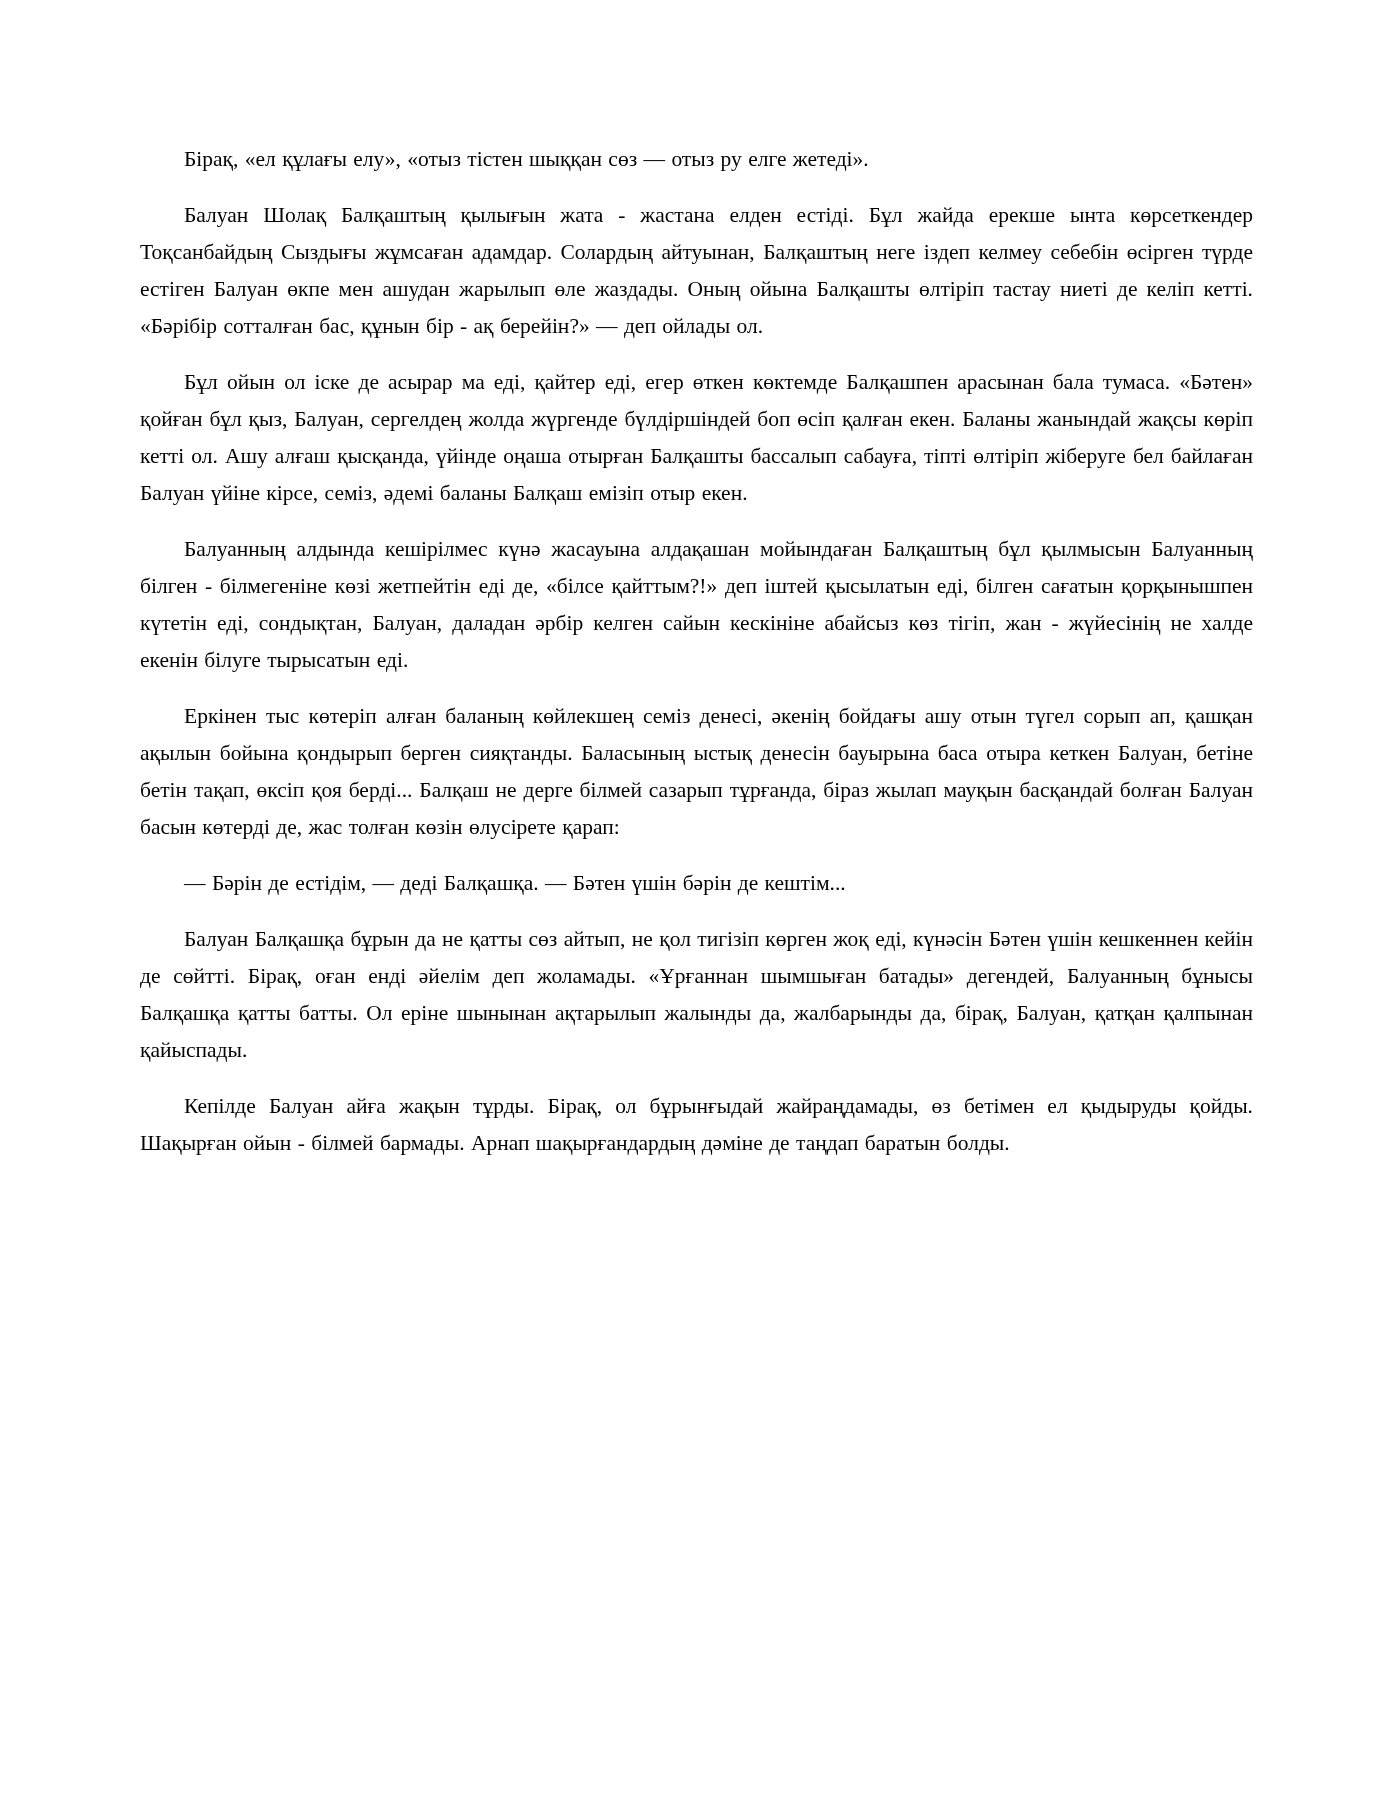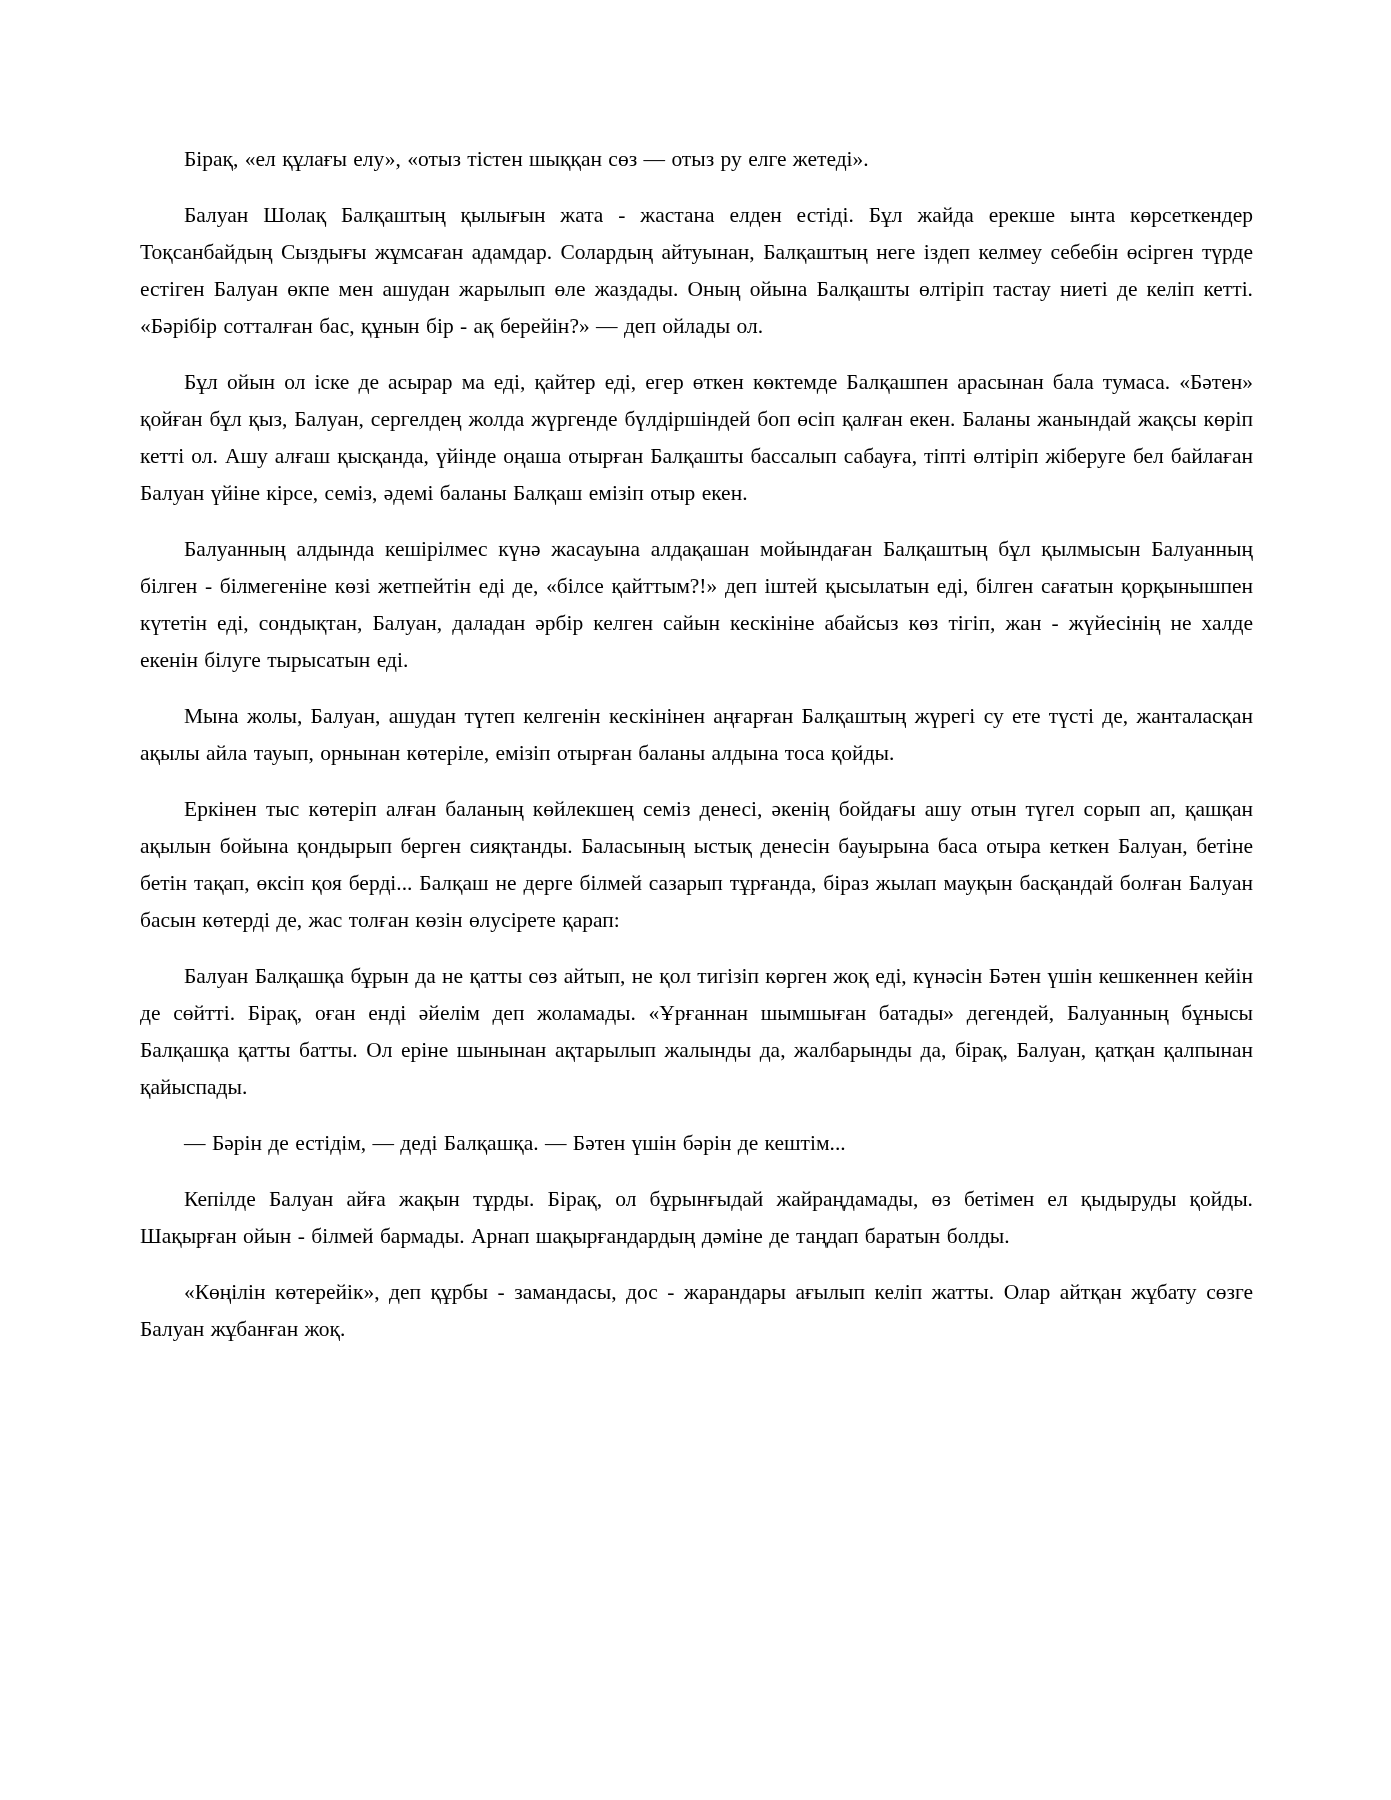--- a/index.html
+++ b/index.html
@@ -27,19 +27,17 @@
   }
 </style>
 </head>
 <body>
 
 <div class="page">
   <p class="para">Бірақ, «ел құлағы елу», «отыз тістен шыққан сөз — отыз ру елге жетеді».</p>
   <p class="para">Балуан Шолақ Балқаштың қылығын жата - жастана елден естіді. Бұл жайда ерекше ынта көрсеткендер Тоқсанбайдың Сыздығы жұмсаған адамдар. Солардың айтуынан, Балқаштың неге іздеп келмеу себебін өсірген түрде естіген Балуан өкпе мен ашудан жарылып өле жаздады. Оның ойына Балқашты өлтіріп тастау ниеті де келіп кетті. «Бәрібір сотталған бас, құнын бір - ақ берейін?» — деп ойлады ол.</p>
   <p class="para">Бұл ойын ол іске де асырар ма еді, қайтер еді, егер өткен көктемде Балқашпен арасынан бала тумаса. «Бәтен» қойған бұл қыз, Балуан, сергелдең жолда жүргенде бүлдіршіндей боп өсіп қалған екен. Баланы жанындай жақсы көріп кетті ол. Ашу алғаш қысқанда, үйінде оңаша отырған Балқашты бассалып сабауға, тіпті өлтіріп жіберуге бел байлаған Балуан үйіне кірсе, семіз, әдемі баланы Балқаш емізіп отыр екен.</p>
   <p class="para">Балуанның алдында кешірілмес күнә жасауына алдақашан мойындаған Балқаштың бұл қылмысын Балуанның білген - білмегеніне көзі жетпейтін еді де, «білсе қайттым?!» деп іштей қысылатын еді, білген сағатын қорқынышпен күтетін еді, сондықтан, Балуан, даладан әрбір келген сайын кескініне абайсыз көз тігіп, жан - жүйесінің не халде екенін білуге тырысатын еді.</p>
-  <p class="para">Мына жолы, Балуан, ашудан түтеп келгенін кескінінен аңғарған Балқаштың жүрегі су ете түсті де, жанталасқан ақылы айла тауып, орнынан көтеріле, емізіп отырған баланы алдына тоса қойды.</p>
   <p class="para">Еркінен тыс көтеріп алған баланың көйлекшең семіз денесі, әкенің бойдағы ашу отын түгел сорып ап, қашқан ақылын бойына қондырып берген сияқтанды. Баласының ыстық денесін бауырына баса отыра кеткен Балуан, бетіне бетін тақап, өксіп қоя берді... Балқаш не дерге білмей сазарып тұрғанда, біраз жылап мауқын басқандай болған Балуан басын көтерді де, жас толған көзін өлусірете қарап:</p>
+  <p class="para">— Бәрін де естідім, — деді Балқашқа. — Бәтен үшін бәрін де кештім...</p>
   <p class="para">Балуан Балқашқа бұрын да не қатты сөз айтып, не қол тигізіп көрген жоқ еді, күнәсін Бәтен үшін кешкеннен кейін де сөйтті. Бірақ, оған енді әйелім деп жоламады. «Ұрғаннан шымшыған батады» дегендей, Балуанның бұнысы Балқашқа қатты батты. Ол еріне шынынан ақтарылып жалынды да, жалбарынды да, бірақ, Балуан, қатқан қалпынан қайыспады.</p>
-  <p class="para">— Бәрін де естідім, — деді Балқашқа. — Бәтен үшін бәрін де кештім...</p>
   <p class="para">Кепілде Балуан айға жақын тұрды. Бірақ, ол бұрынғыдай жайраңдамады, өз бетімен ел қыдыруды қойды. Шақырған ойын - білмей бармады. Арнап шақырғандардың дәміне де таңдап баратын болды.</p>
-  <p class="para">«Көңілін көтерейік», деп құрбы - замандасы, дос - жарандары ағылып келіп жатты. Олар айтқан жұбату сөзге Балуан жұбанған жоқ.</p>
 </div>
 
 </body></html>

